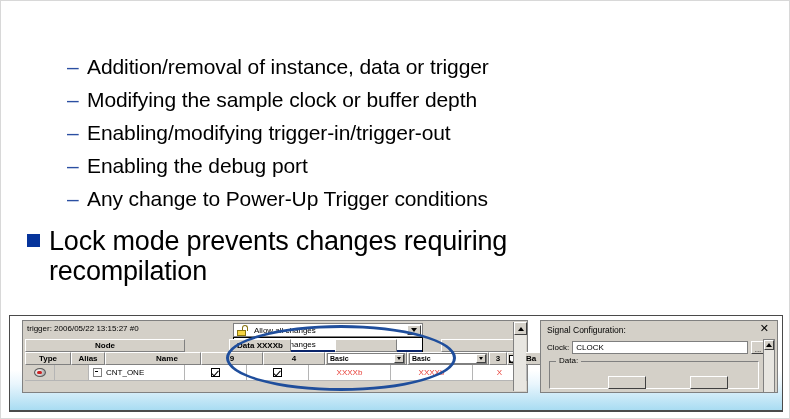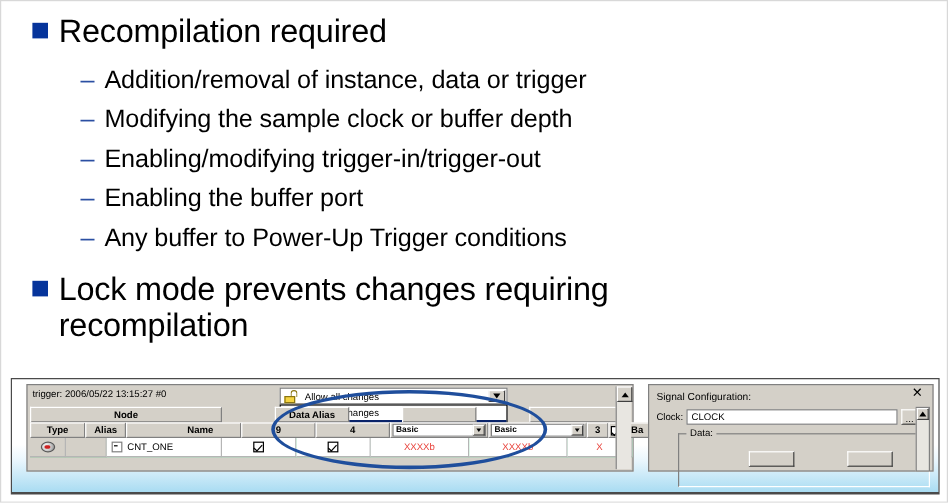--- a/index.html
+++ b/index.html
@@ -409,22 +409,22 @@
     border-right-color: #404040;
     border-bottom-color: #404040;
     box-sizing: border-box;
     font-size: 8px;
     display:flex; align-items:flex-end; justify-content:center;
     line-height: 7px;
     color:#000;
   }
   .data-group {
     position: absolute;
-    left: 24px; top: 40px;
-    width: 210px; height: 45px;
+    left: 8px; top: 40px;
+    width: 210px; height: 28px;
     border: 1px solid #ffffff;
     border-top-color: #808080;
     border-left-color: #808080;
     box-sizing: border-box;
     padding-left: 13px;
   }
   .data-group-lbl {
     position: absolute;
     left: 6px; top: -6px;
     background: #d4d0c8;
@@ -476,48 +476,44 @@
     pointer-events: none;
   }
 </style>
 </head>
 <body>
 
 <div id="page">
 
   <div class="slide-body">
 
-    <div class="l1" style="left:26px; top:10px;">
-      <span class="l1-bullet"></span>
-      <span class="l1-text">Recompilation required</span>
-    </div>
 
     <div class="l2" style="left:66px; top:54px;">
       <span class="l2-dash">–</span>
       <span class="l2-text">Addition/removal of instance, data or trigger</span>
     </div>
 
     <div class="l2" style="left:66px; top:87px;">
       <span class="l2-dash">–</span>
       <span class="l2-text">Modifying the sample clock or buffer depth</span>
     </div>
 
     <div class="l2" style="left:66px; top:120px;">
       <span class="l2-dash">–</span>
       <span class="l2-text">Enabling/modifying trigger-in/trigger-out</span>
     </div>
 
     <div class="l2" style="left:66px; top:153px;">
       <span class="l2-dash">–</span>
-      <span class="l2-text">Enabling the buffer port</span>
+      <span class="l2-text">Enabling the debug port</span>
     </div>
 
     <div class="l2" style="left:66px; top:186px;">
       <span class="l2-dash">–</span>
-      <span class="l2-text">Any buffer to Power-Up Trigger conditions</span>
+      <span class="l2-text">Any change to Power-Up Trigger conditions</span>
     </div>
 
     <div class="l1" style="left:26px; top:225px; width:620px;">
       <span class="l1-bullet"></span>
       <span class="l1-text" style="display:block; max-width:590px;">Lock mode prevents changes requiring recompilation</span>
     </div>
 
   </div>
 
   <div class="shot">
@@ -548,21 +544,21 @@
           <span class="lock closed">
             <span class="shackle"></span>
                 <span class="body"></span>
           </span>
           <span>Allow trigger condition changes only</span>
         </div>
       </div>
 
       <div class="hdr-row1">
         <div class="hc" style="width:160px;">Node</div>
-        <div class="hc" style="width:62px;">Data Alias</div>
+        <div class="hc" style="width:62px;">Data XXXXb</div>
         <div class="hc" style="width:62px;"></div>
         <div class="hc" style="width:82px;"></div>
         <div class="hc" style="width:82px;"></div>
         <div class="hc" style="width:40px;font-style:italic;">Levels</div>
       </div>
 
       <div class="hdr-row2">
         <div class="hc" style="width:46px;">Type</div>
         <div class="hc" style="width:34px;text-align:center;">Alias</div>
         <div class="hc" style="width:96px;padding-left:28px;">Name</div>

